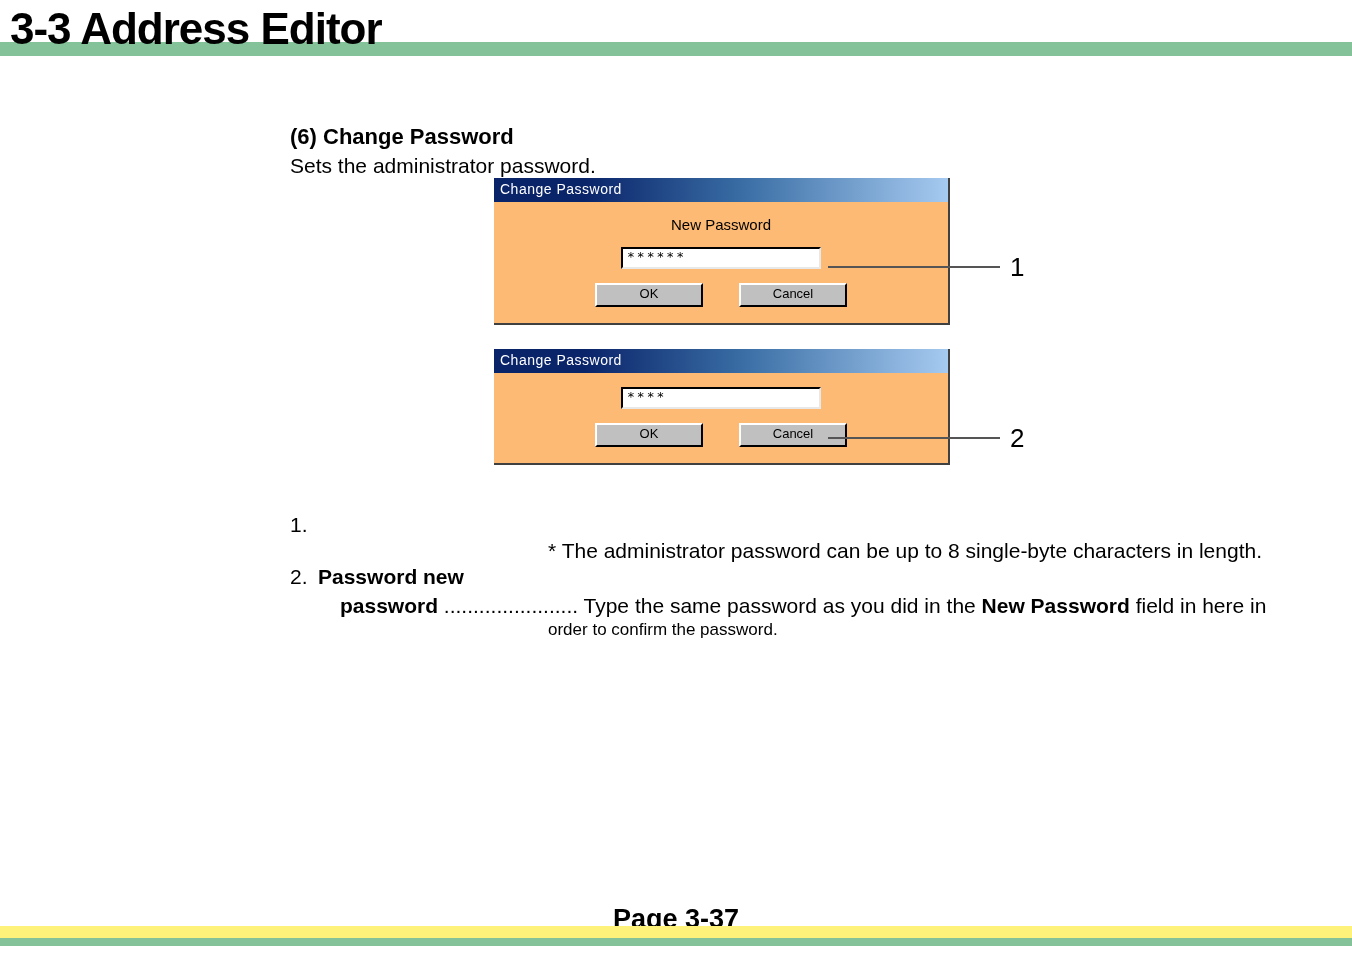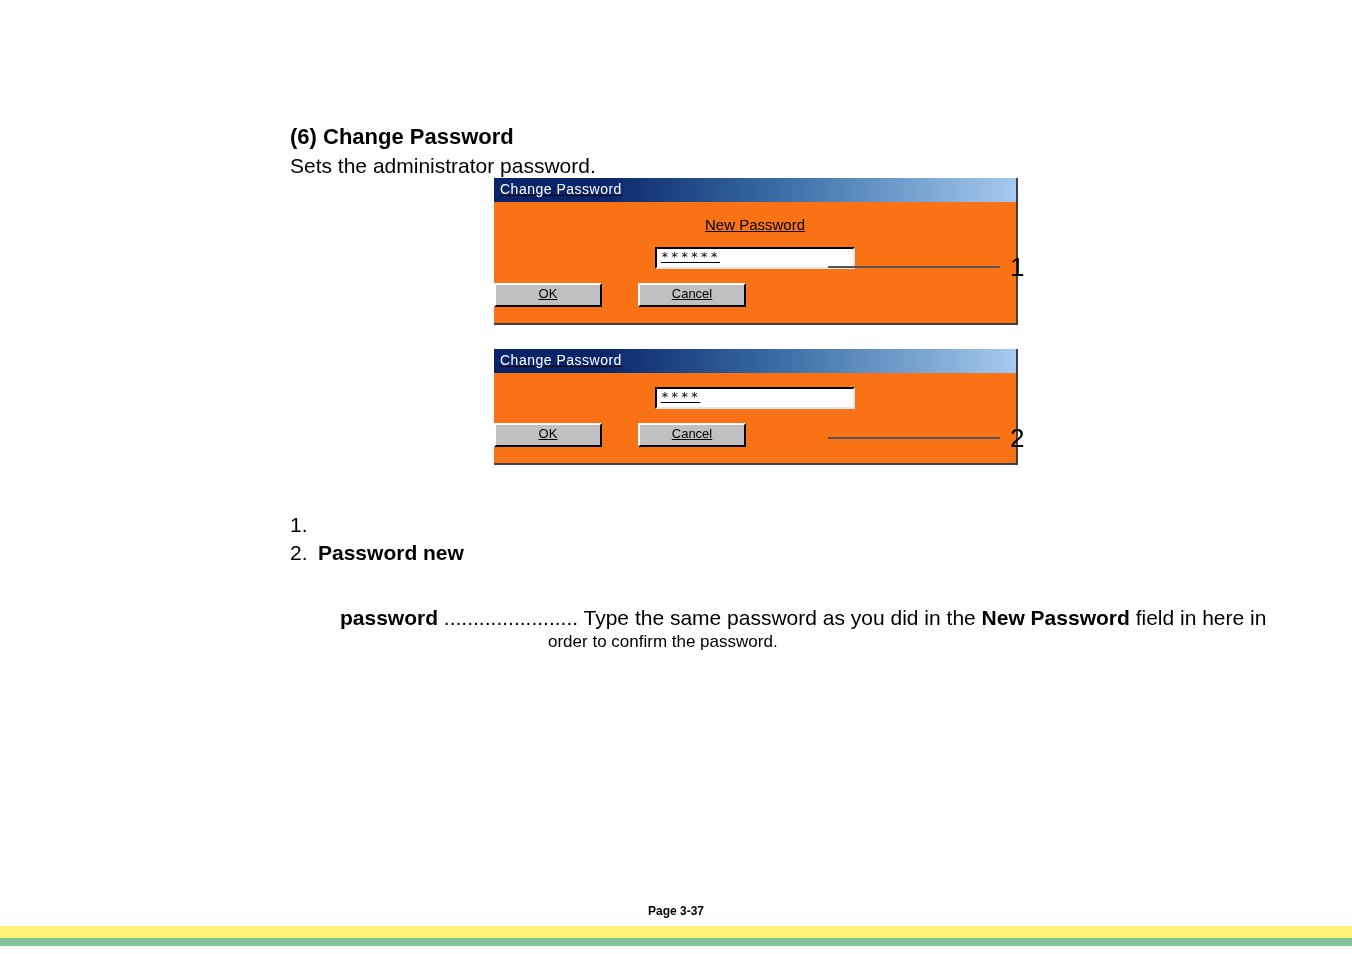--- a/index.html
+++ b/index.html
@@ -7,50 +7,54 @@
   .page { width: 1352px; height: 954px; position: relative; }
   .header-bar { position: absolute; left: 0; top: 6px; width: 1352px; height: 50px; }
   .header-green { position: absolute; left: 0; right: 0; bottom: 0; height: 14px; background: #84c39a; }
   .header-title { position: absolute; left: 10px; top: -2px; font-size: 44px; font-weight: 600; color: #000; letter-spacing: -1px; font-family: 'Arial Narrow', Arial, sans-serif; }
   .content { position: absolute; left: 290px; top: 124px; width: 1060px; }
   .sub-heading { font-size: 22px; font-weight: bold; color: #000; margin-bottom: 4px; }
   .sub-desc { font-size: 21px; color: #000; }
   .dialogs { margin-left: 204px; }
 
   .dialog-wrap { position: relative; margin-bottom: 24px; }
-  .dialog { width: 524px; background: #f97316; border-right: 2px solid #404040; border-bottom: 2px solid #404040; display: inline-block; text-decoration: underline; }
+  .dialog { width: 456px; background: #fdba74; border-right: 2px solid #404040; border-bottom: 2px solid #404040; display: inline-block; }
   .titlebar { height: 24px; background: linear-gradient(to right, #0a246a 0%, #0a246a 20%, #3a6ea5 55%, #a6caf0 100%); color: #fff; font-family: 'MS Sans Serif', Tahoma, Arial, sans-serif; font-size: 14px; padding: 3px 6px; letter-spacing: 0.5px; }
   .dlg-body { padding: 14px 0 16px; text-align: center; }
   .dlg-label { font-family: 'MS Sans Serif', Tahoma, Arial, sans-serif; font-size: 15px; color: #000; margin-bottom: 14px; display: block; }
   .dlg-input { width: 200px; height: 22px; background: #fff; border: 2px inset #808080; border-top-color:#404040; border-left-color:#404040; border-right-color:#e8e8e8; border-bottom-color:#e8e8e8; padding: 0 4px; font-family: monospace; font-size: 13px; margin: 0 auto 14px; display: block; text-align: left; letter-spacing: 2px; }
-  .dlg-btnrow { display: flex; gap: 36px; }
+  .dlg-btnrow { display: flex; justify-content: center; gap: 36px; }
   .dlg-btn { width: 108px; height: 24px; background: #c0c0c0; border: 2px outset #fff; border-right-color:#404040; border-bottom-color:#404040; font-family: 'MS Sans Serif', Tahoma, Arial, sans-serif; font-size: 13px; color:#000; text-align:center; line-height: 18px; cursor:pointer; }
 
   .callout-line { position:absolute; height:2px; background:#555; }
   .callout-num { position:absolute; font-size:26px; color:#000; font-family: Arial, sans-serif; }
 
   .list { margin-top: 46px; }
   .list-row { display:flex; align-items:flex-start; font-size:21px; color:#000; line-height:1.35; }
   .list-num { width: 28px; }
   .list-label { font-weight:bold; }
   .list-dots { letter-spacing: 0px; }
   .list-text { }
   .list-note { margin-left: 258px; font-size:21px; }
   .list-cont { margin-left: 258px; font-size:17px; }
 
   .footer { position:absolute; left:0; bottom:8px; width:1352px; }
   .footer-yellow { width:1352px; height:12px; background:#fff27a; position:relative; }
-  .footer-page  { position:absolute; left:50%; transform:translateX(-50%); top:-22px; font-weight:bold; font-size:12px; }
+  .footer-page  { position:absolute; left:50%; transform:translateX(-50%); top:-22px; font-weight:bold; font-size:27px; }
   .footer-green { width:1352px; height:10px; background:#84c39a; margin-top:-2px;}
 </style>
 </head>
 <body>
 
 <div class="page">
 
+  <div class="header-bar">
+    <div class="header-green"></div>
+    <div class="header-title">3-3  Address Editor</div>
+  </div>
 
   <div class="content">
     <div class="sub-heading">(6) Change Password</div>
     <div class="sub-desc">Sets the administrator password.</div>
 
     <div class="dialogs">
 
       <div class="dialog-wrap">
         <div class="dialog">
           <div class="titlebar">Change Password</div>
@@ -81,26 +85,27 @@
         <div class="callout-line" style="left:334px; top:88px; width:172px;"></div>
         <div class="callout-num" style="left:516px; top:74px;">2</div>
       </div>
 
     </div>
 
     <div class="list">
       <div class="list-row">
         <span class="list-num">1. </span>
       </div>
+      <div class="list-note">* The administrator password can be up to 8 single-byte characters in length.</div>
 
       <div class="list-row">
         <span class="list-num">2. </span>
         <span class="list-label">Password new</span>
       </div>
-      <div class="list-row" style="margin-left:50px;margin-top:36px;">
+      <div class="list-row" style="margin-left:50px;">
         <span>
           <span class="list-label">password</span><span class="list-dots"> ....................... </span><span class="list-text">Type the same password as you did in the </span><span class="list-label">New Password</span><span class="list-text"> field in here in</span>
         </span>
       </div>
       <div class="list-cont">order to confirm the password.</div>
     </div>
 
   </div>
 
   <div class="footer">

